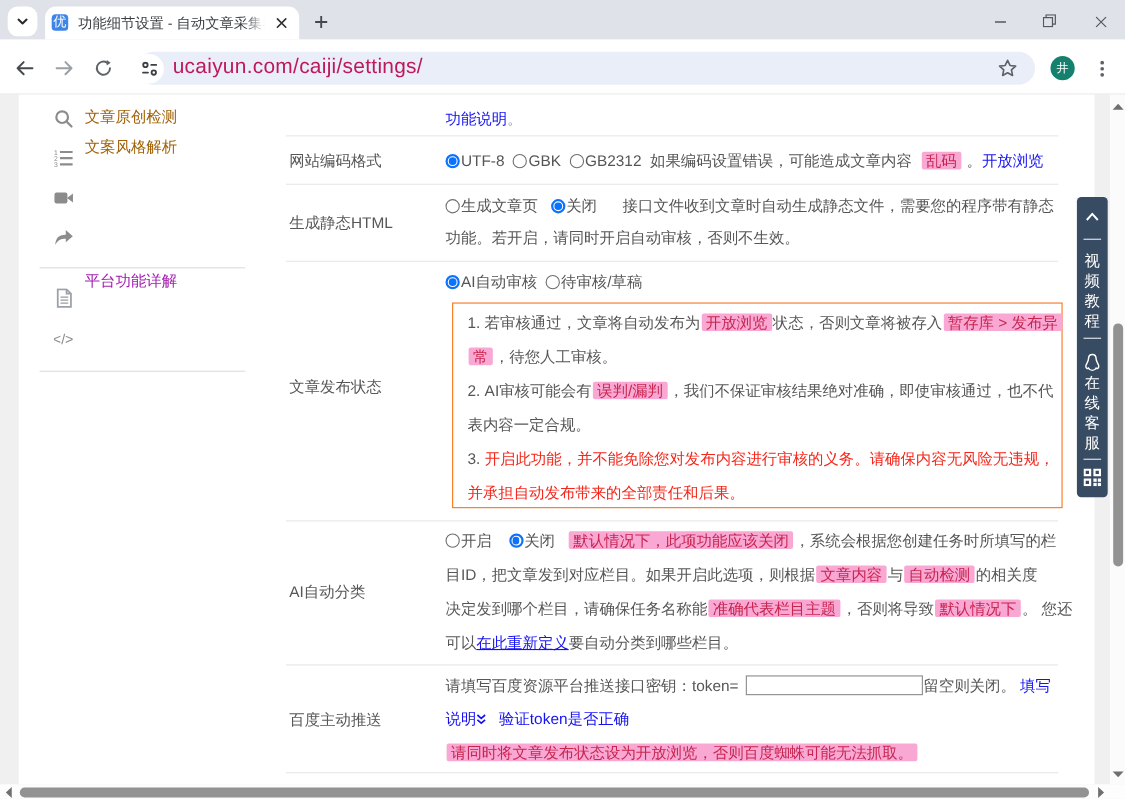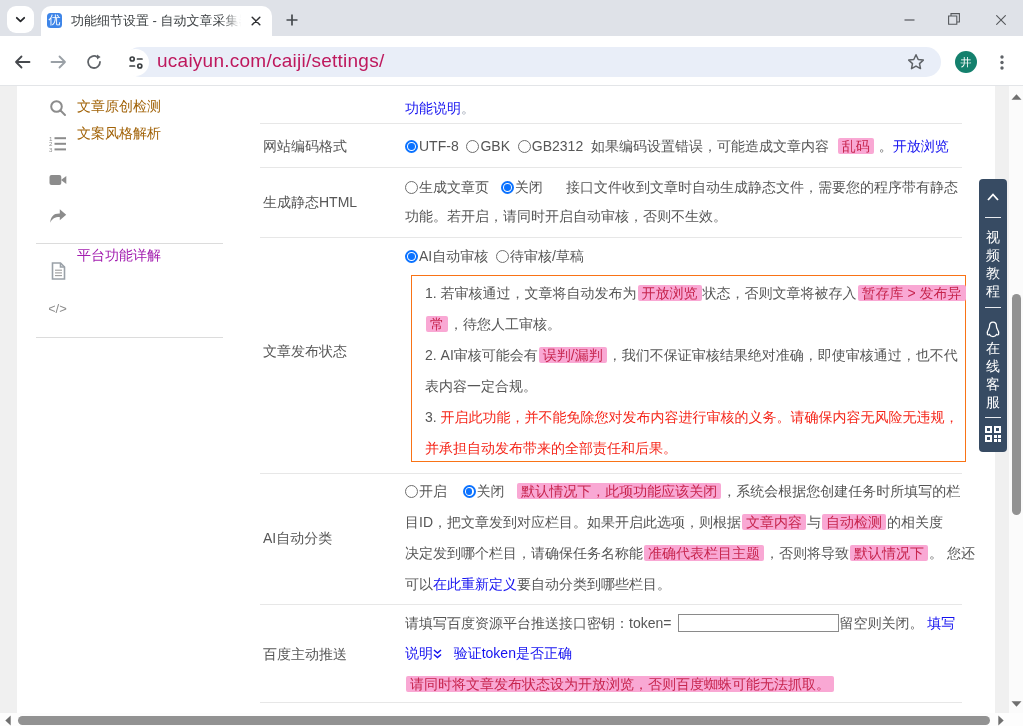--- a/index.html
+++ b/index.html
@@ -181,21 +181,21 @@
         表内容一定合规。<br>
         3. <span class="red">开启此功能，并不能免除您对发布内容进行审核的义务。请确保内容无风险无违规，</span><br>
         <span class="red">并承担自动发布带来的全部责任和后果。</span>
       </div>
         </div>
 
       <div class="lbl" style="top:444px">AI自动分类</div>
       <div class="tl" style="top:397px"><span class="r"></span>开启&nbsp;&nbsp;&nbsp;&nbsp;<span class="r on"></span>关闭&nbsp;&nbsp;&nbsp;<span class="c">默认情况下，此项功能应该关闭</span>，系统会根据您创建任务时所填写的栏</div>
       <div class="tl" style="top:428px">目ID，把文章发到对应栏目。如果开启此选项，则根据<span class="c">文章内容</span>与<span class="c">自动检测</span>的相关度</div>
       <div class="tl" style="top:459px">决定发到哪个栏目，请确保任务名称能<span class="c">准确代表栏目主题</span>，否则将导致<span class="c">默认情况下</span>。&nbsp;您还</div>
-      <div class="tl" style="top:490px">可以<span class="lk" style="">在此重新定义</span>要自动分类到哪些栏目。</div>
+      <div class="tl" style="top:490px">可以<span class="lk" style="text-decoration:underline">在此重新定义</span>要自动分类到哪些栏目。</div>
 
       <div class="lbl" style="top:560px">百度主动推送</div>
       <div class="tl" style="top:528px">请填写百度资源平台推送接口密钥：token=<span style="display:inline-block;width:161px;height:18px;border:1px solid #8a8a8a;vertical-align:-4px;margin-left:7px"></span>留空则关闭。&nbsp;<span class="lk">填写</span></div>
       <div class="tl" style="top:559px"><span class="lk">说明</span><svg style="display:inline-block;vertical-align:-1px" width="9" height="10" viewBox="0 0 9 10">
             <g fill="none" stroke="#1512f0" stroke-width="1.5">
               <path d="M1 1 L4.5 4 L8 1"></path>
               <path d="M1 5.5 L4.5 8.5 L8 5.5"></path>
             </g>
           </svg>&nbsp;&nbsp;&nbsp;<span class="lk">验证token是否正确</span></div>
       <div class="tl" style="top:590px"><span class="c">请同时将文章发布状态设为开放浏览，否则百度蜘蛛可能无法抓取。</span></div>

